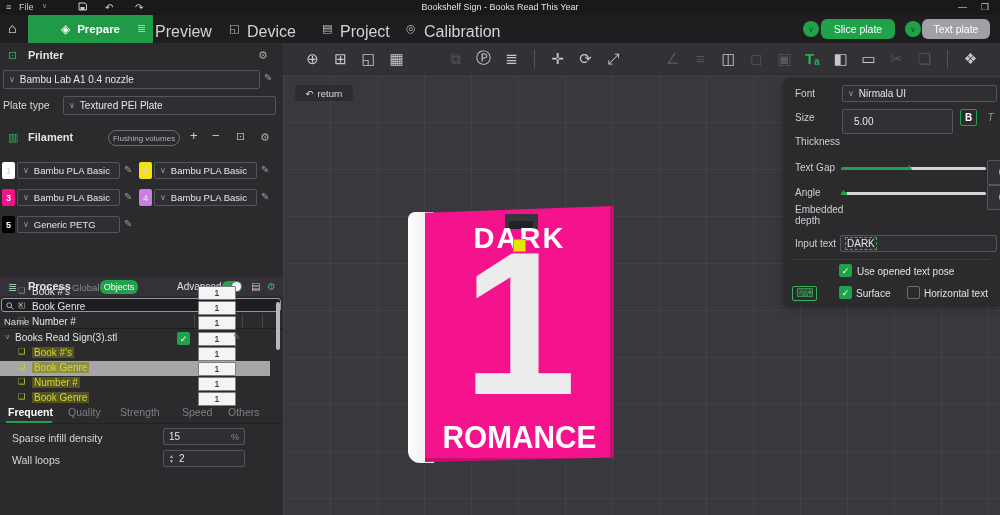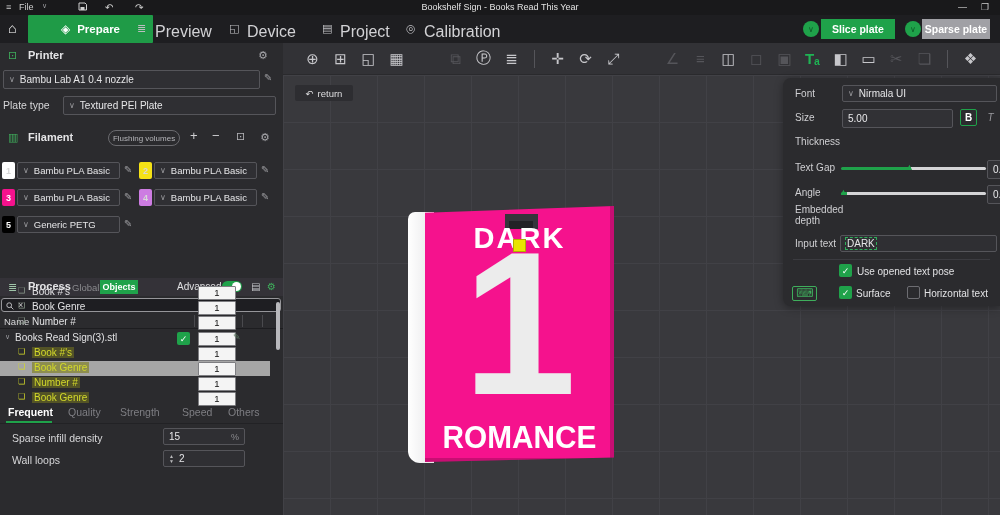--- a/index.html
+++ b/index.html
@@ -9,21 +9,21 @@
   
   .titlebar{left:0;top:0;width:1000px;height:15px;background:#19191b;font-size:9px;color:#cfcfcf;}
   .titlebar .t{position:absolute;top:2px;}
   .wintitle{left:0;width:1000px;text-align:center;color:#e3e3e3;}
   
   .tabbar{left:0;top:15px;width:1000px;height:28px;background:#1e1e21;}
   .tab-ico{font-size:11px;color:#bdbdc1;position:absolute;top:7px;}
   .tab-lab{font-size:16px;color:#d2d2d5;position:absolute;top:8px;}
   .tab-active{left:28px;top:0;width:125px;height:28px;background:#1f9b47;border-radius:1px;display:flex;align-items:center;justify-content:center;gap:7px;color:#fff;}
   .tab-active .i{font-size:12px;} .tab-active .l{font-size:11.5px;font-weight:bold;}
-  .pill{border-radius:0;height:20px;display:flex;align-items:center;justify-content:center;font-size:10.5px;color:#fff;font-weight:bold;}
+  .pill{border-radius:6px;height:20px;display:flex;align-items:center;justify-content:center;font-size:10.5px;color:#fff;}
   .chev-circle{width:16px;height:16px;border-radius:8px;background:#1fa24a;color:#0c5c28;font-size:8px;display:flex;align-items:center;justify-content:center;}
   
   .toolbar{left:283px;top:43px;width:717px;height:32px;background:#323236;border-bottom:1px solid #2a2a2d;display:flex;align-items:center;padding-left:20px;box-sizing:border-box;gap:9px;}
   .tbi{font-size:15px;color:#c7c7cb;width:19px;text-align:center;cursor:pointer;}
   .tbi.dis{color:#55555a;}
   .tbi.act{color:#1fb354;font-weight:bold;}
   .tb-sep{width:1px;height:18px;background:#55555a;margin:0 4px;}
   .tb-gap{width:22px;}
   
   .leftpanel{left:0;top:43px;width:283px;height:472px;background:#2b2b2e;}
@@ -60,21 +60,21 @@
   .cover{left:142px;top:131px;width:189px;height:256px;clip-path:polygon(0 2.6%,100% 0,100% 98.2%,0 100%);}
   .cover .edge-r{position:absolute;right:0;top:0;width:4px;height:100%;background:rgba(0,0,0,.18);}
   .cover .edge-b{position:absolute;left:0;bottom:0;width:100%;height:4px;background:rgba(0,0,0,.18);}
   .booktext{position:absolute;left:0;width:100%;text-align:center;color:#fff;font-weight:bold;}
   .slot{position:absolute;left:80px;top:8px;width:33px;height:15px;background:#35353b;}
   .slot i{position:absolute;left:4px;top:7px;width:24px;height:8px;background:#222226;display:block;}
   .handle{position:absolute;left:88px;top:33px;width:13px;height:13px;background:#e9e400;border:1px solid #b0ad00;box-sizing:border-box;}
   
   .rightpanel{left:783px;top:78px;width:217px;height:228px;background:#2b2b2e;border-radius:8px 0 0 8px;overflow:hidden;box-shadow:0 2px 8px rgba(0,0,0,.35);}
   .rlab{position:absolute;font-size:10px;color:#cfcfd2;}
-  .rinput{position:absolute;background:#313135;border:1px solid #55555a;border-radius:2px;color:#e8e8ea;font-size:10px;font-family:inherit;box-sizing:border-box;padding:0 5px;outline:none;height:19px;}
+  .rinput{position:absolute;background:#313135;border:1px solid #55555a;border-radius:2px;color:#e8e8ea;font-size:10px;font-family:inherit;box-sizing:border-box;padding:0 11px;outline:none;height:25px;}
   .track{position:absolute;height:3px;border-radius:2px;width:145px;left:58px;}
   .thumb{position:absolute;font-size:9px;color:#1fa24a;}
   .stylebtn{position:absolute;width:17px;height:17px;border-radius:2px;display:flex;align-items:center;justify-content:center;font-size:10px;box-sizing:border-box;}
 </style>
 </head>
 <body>
 
 <div id="app">
 
   <div class="abs titlebar">
@@ -105,21 +105,21 @@
     <span class="tab-ico" style="left:229px">◱</span>
     <span class="tab-lab" style="left:247px">Device</span>
     <span class="tab-ico" style="left:322px">▤</span>
     <span class="tab-lab" style="left:340px">Project</span>
     <span class="tab-ico" style="left:406px">◎</span>
     <span class="tab-lab" style="left:424px">Calibration</span>
 
     <div class="abs chev-circle" style="left:803px;top:6px">∨</div>
     <div class="abs pill" style="left:821px;top:4px;width:74px;background:#1fa24a">Slice plate</div>
     <div class="abs chev-circle" style="left:905px;top:6px">∨</div>
-    <div class="abs pill" style="left:922px;top:4px;width:68px;background:#a0a0a5">Sparse plate</div>
+    <div class="abs pill" style="left:922px;top:4px;width:68px;background:#a0a0a5">Text plate</div>
   </div>
 
   <div class="abs toolbar">
     <span class="tbi">⊕</span>
     <span class="tbi">⊞</span>
     <span class="tbi">◱</span>
     <span class="tbi">▦</span>
     <span class="tb-gap"></span>
     <span class="tbi dis">⧉</span>
     <span class="tbi">Ⓟ</span>

